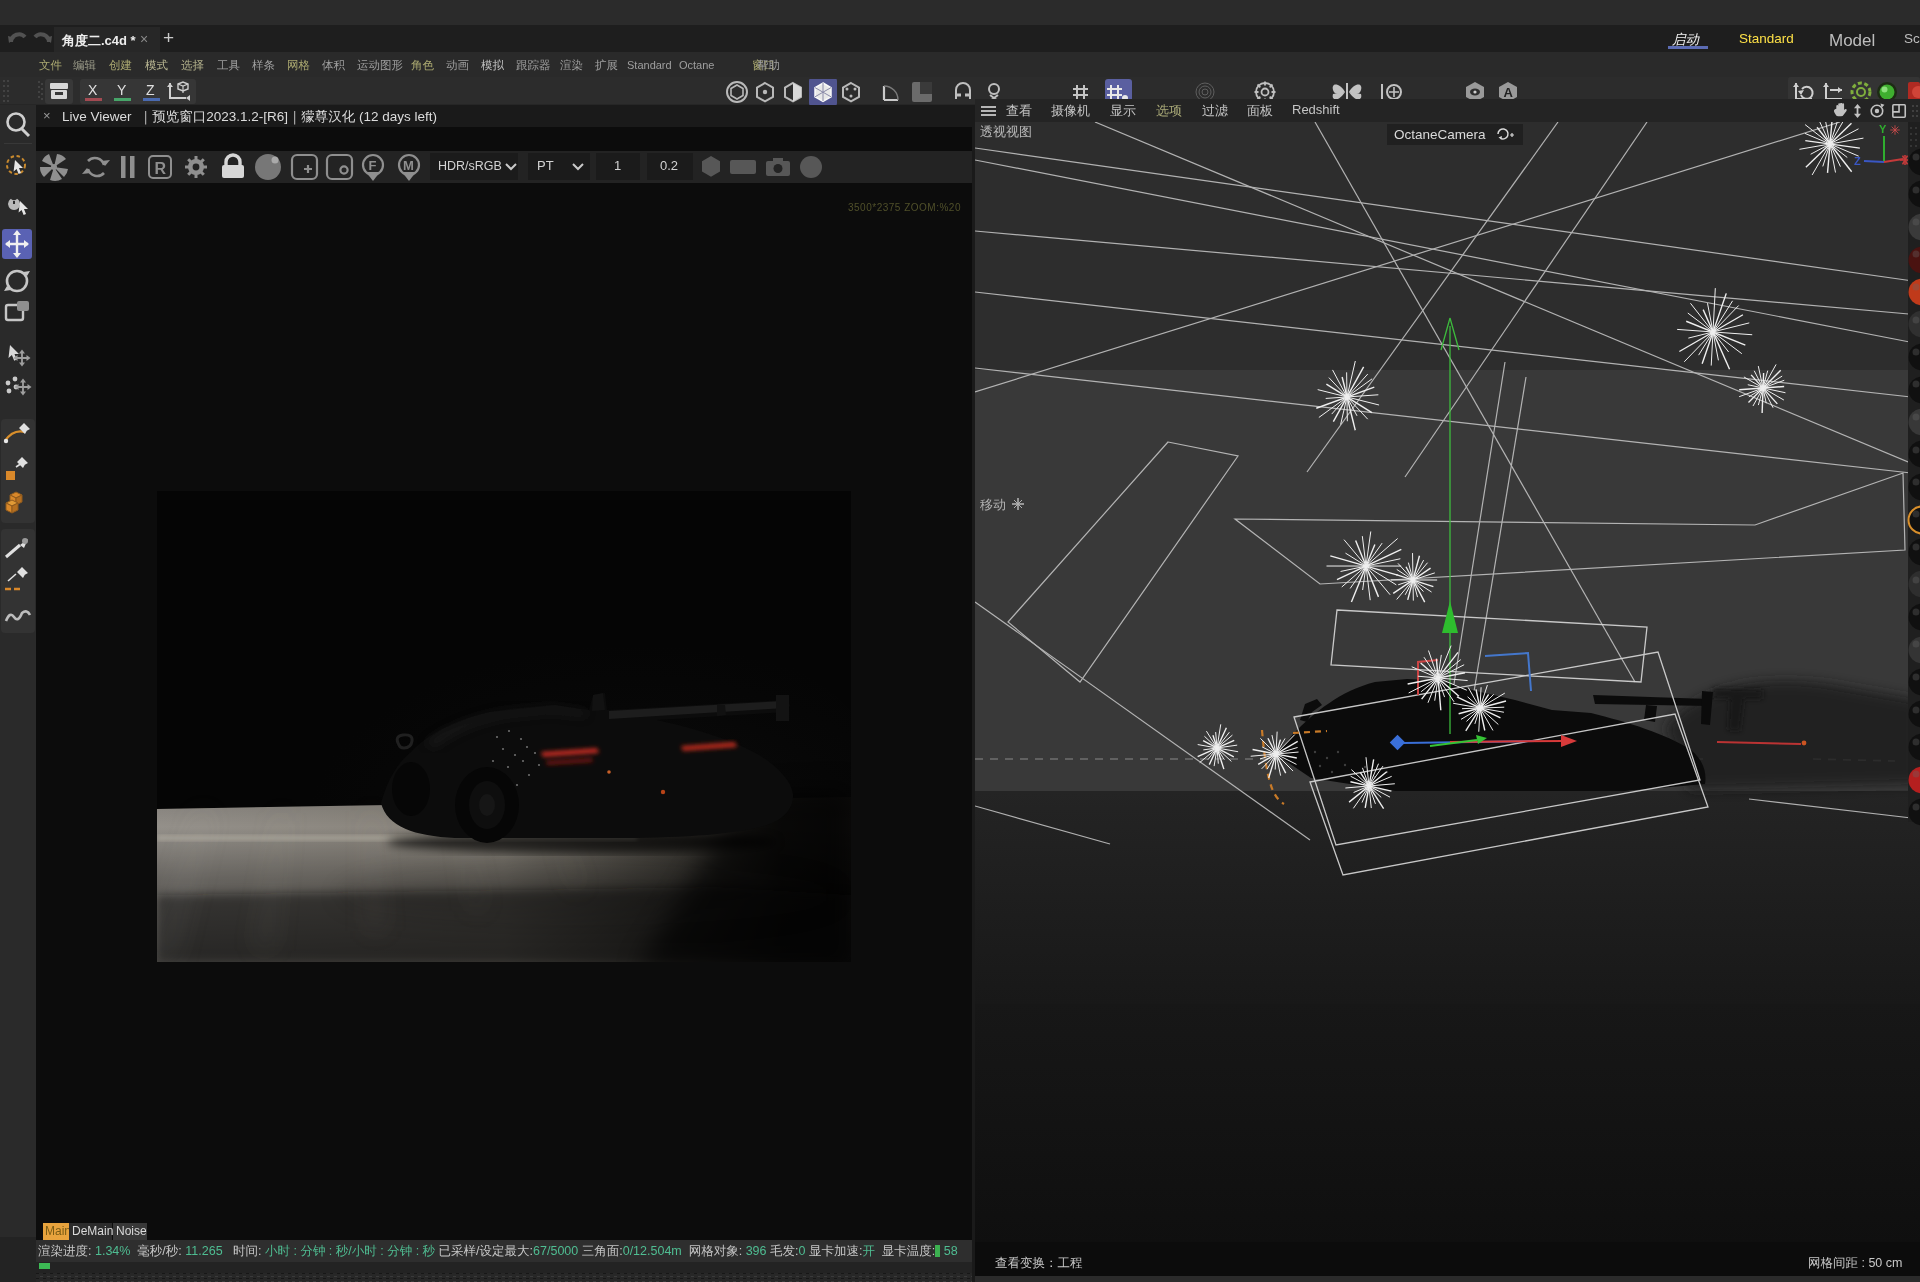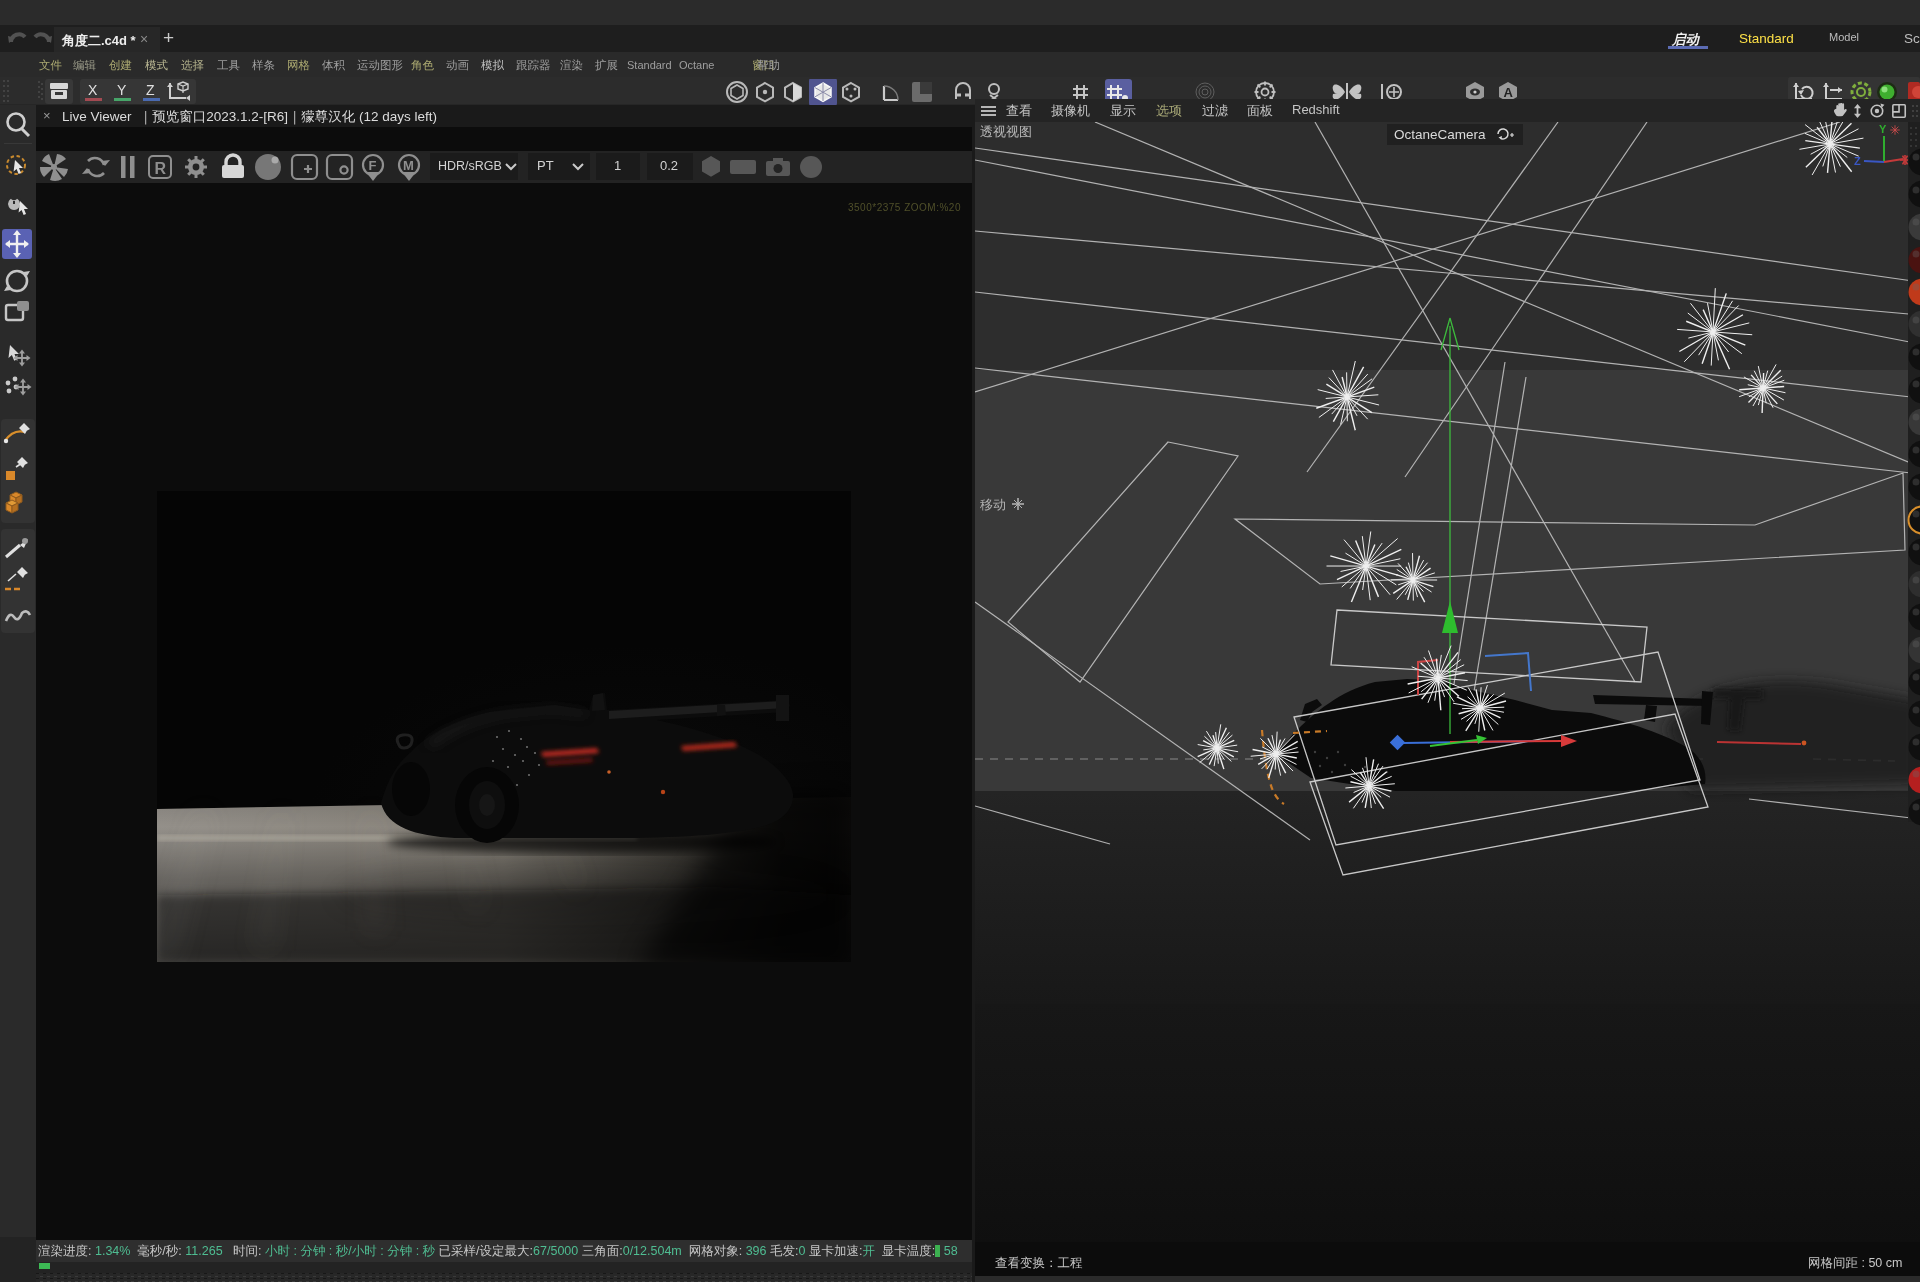--- a/index.html
+++ b/index.html
@@ -56,24 +56,24 @@
       <path d="M1 14 l-1-7 7 2z" fill="#525252"></path>
       <path d="M41 13 A8 8 0 0 0 27 8" stroke="#525252" stroke-width="4" fill="none"></path>
       <path d="M43 14 l1-7 -7 2z" fill="#525252"></path>
     </svg>
     <div id="tab1">
         <span>角度二.c4d *</span>
       </div>
     <div class="abs" style="left:140px;top:6px;font-size:14px;color:#8a8a8a;">×</div>
     <div class="abs" style="left:163px;top:2px;font-size:19px;color:#c9c9c9;">+</div>
 
-    <div class="abs" style="left:1672px;top:6px;font-size:13.5px;font-weight:bold;font-style:italic;color:#f2f2f2;">启动</div>
+    <div class="abs" style="left:1672px;top:6px;font-size:13.5px;font-weight:normal;font-style:italic;color:#f2f2f2;">启动</div>
     <div class="abs" style="left:1668px;top:21px;width:40px;height:3px;background:#5c6cb4;"></div>
     <div class="abs" style="left:1739px;top:6px;font-size:13.5px;color:#fde047;">Standard</div>
-    <div class="abs" style="left:1829px;top:6px;font-size:11px;color:#bdbdbd;">Model</div>
+    <div class="abs" style="left:1829px;top:6px;font-size:17px;color:#bdbdbd;">Model</div>
     <div class="abs" style="left:1904px;top:6px;font-size:13.5px;color:#bdbdbd;">Scu</div>
   </div>
 
   <div id="menurow">
     <div class="mi y" style="left:9px">文件</div>
     <div class="mi" style="left:43px;color:#9c9c8a">编辑</div>
     <div class="mi y" style="left:79px">创建</div>
     <div class="mi y" style="left:115px;color:#bdbb96">模式</div>
     <div class="mi y" style="left:151px;color:#b3b18c">选择</div>
     <div class="mi" style="left:187px">工具</div>
@@ -510,20 +510,25 @@
           <path d="M524,255 l54,-4 2,5 -54,4z" fill="#b62a1e"></path>
         </g>
         <circle cx="452" cy="281" r="1.8" fill="#c86028"></circle>
           <circle cx="506" cy="301" r="2.2" fill="#b84418"></circle>
 
         <ellipse cx="330" cy="314" rx="32" ry="38" fill="#060606"></ellipse>
         <ellipse cx="330" cy="314" rx="18" ry="24" fill="#0e0e0e"></ellipse>
         <ellipse cx="330" cy="314" rx="8" ry="11" fill="#161616"></ellipse>
         <ellipse cx="254" cy="298" rx="19" ry="27" fill="#060606"></ellipse>
       </svg>
+    </div>
+    <div id="lvtabs">
+      <div class="abs" style="left:7px;top:0;width:26px;height:17px;background:#e8a33d;color:#7a5c15;font-size:12px;padding:1px 0 0 2px;">Main</div>
+      <div class="abs" style="left:33px;top:0;width:43px;height:17px;background:#2c2c2c;color:#dadada;font-size:12px;padding:1px 0 0 3px;">DeMain</div>
+      <div class="abs" style="left:77px;top:0;width:34px;height:17px;background:#383838;color:#dadada;font-size:12px;padding:1px 0 0 3px;">Noise</div>
     </div>
     <div id="lvstatus">
       <span style="margin-left:2px;display:block;margin-top:0">渲染进度: <b>1.34%</b>&nbsp; 毫秒/秒: <b>11.265</b>&nbsp;&nbsp; 时间: <b>小时 : 分钟 : 秒/小时 : 分钟 : 秒</b> 已采样/设定最大:<b>67/5000</b> 三角面:<b>0/12.504m</b>&nbsp; 网格对象: <b>396</b> 毛发:<b>0</b> 显卡加速:<b>开</b>&nbsp; 显卡温度:<span style="display:inline-block;width:5px;height:12px;background:#3cb050;vertical-align:-2px"></span> <b>58</b></span>
     </div>
     <div id="progstrip">
         <div class="abs" style="left:3px;top:1px;width:11px;height:6px;background:#3cb954;"></div>
       </div>
     <div id="dotstrip"></div>
   </div>
 

